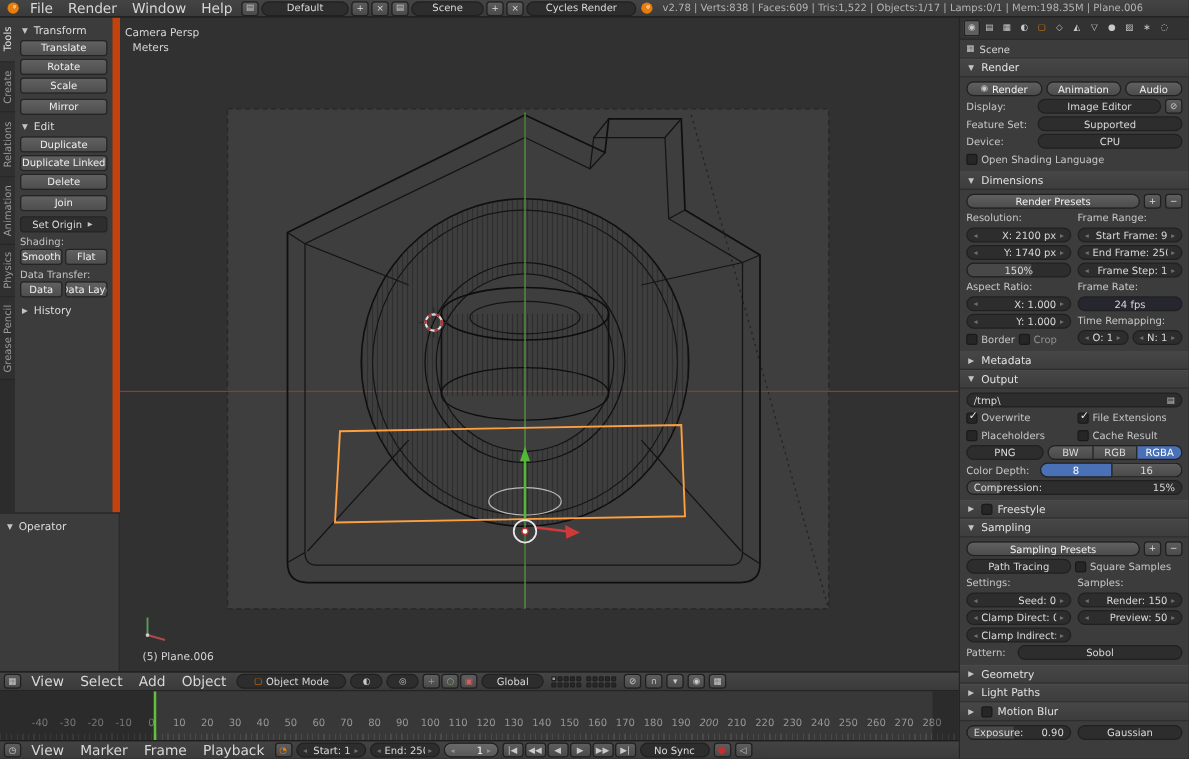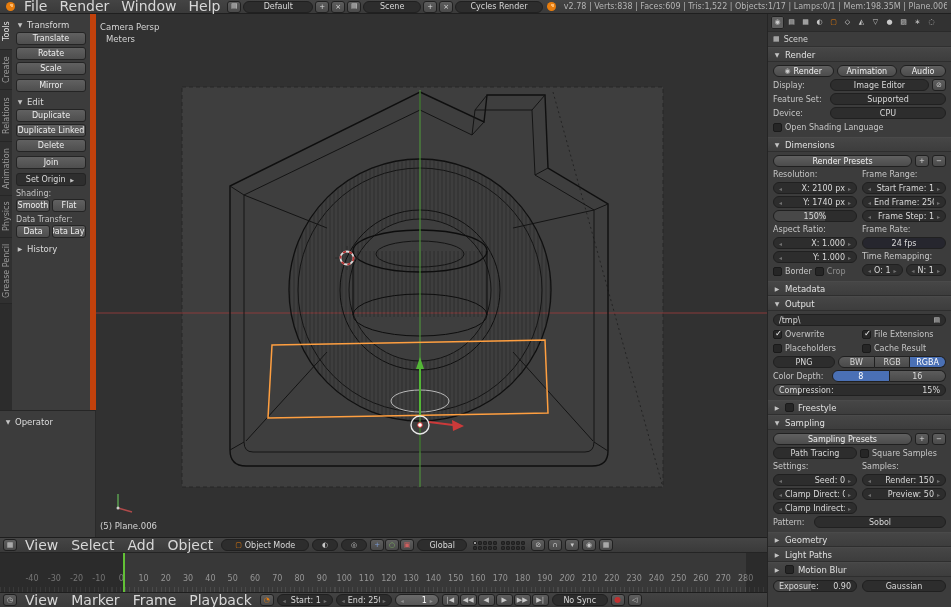--- a/index.html
+++ b/index.html
@@ -1,21 +1,21 @@
 <!DOCTYPE html>
 <html><head>
 <meta charset="utf-8">
 <style>
 *{margin:0;padding:0;box-sizing:border-box}
 body{width:951px;height:607px;overflow:hidden;background:#2b2b2b;font-family:"DejaVu Sans","Liberation Sans",sans-serif}
 .app{position:relative;width:951px;height:607px;font-size:9px;color:#ccc;user-select:none}
 i{font-style:normal}
 
 .topbar{position:absolute;left:0;top:0;width:951px;height:14px;background:linear-gradient(#444,#3a3a3a);border-bottom:1px solid #1f1f1f;display:flex;align-items:center;gap:2px;padding:0 4px;z-index:6}
-.menu{padding:0 5px;color:#d8d8d8;font-size:14px;line-height:13px;white-space:nowrap}
+.menu{padding:0 5px;color:#d8d8d8;font-size:11px;line-height:13px;white-space:nowrap}
 .blogo{width:9px;height:9px;border-radius:50%;background:radial-gradient(circle at 62% 38%,#ffb869 0 1.5px,#e87d0d 1.5px 70%,#a85a0a);flex:none;margin:0 2px}
 .stats{font-size:8px;color:#b4b4b4;white-space:nowrap;overflow:hidden;margin-left:4px}
 
 .pill{height:12px;border:1px solid #202020;border-radius:8px;background:#2d2d2d;color:#d9d9d9;font-size:8px;display:flex;align-items:center;justify-content:center;padding:0 5px;gap:3px;white-space:nowrap;overflow:hidden}
 .pill.raised{background:linear-gradient(#606060,#4c4c4c);color:#f0f0f0}
 .pill.dark2{background:#26262e}
 .pill.litefield{background:linear-gradient(#6a6a6a,#585858);color:#fff}
 .pill.blue{background:#4a70b5;color:#fff}
 .grow{flex:1;min-width:0}
 .sq{width:14px;height:12px;border:1px solid #202020;border-radius:3px;background:linear-gradient(#5e5e5e,#4a4a4a);color:#ddd;display:inline-flex;align-items:center;justify-content:center;font-size:7px;flex:none}
@@ -280,21 +280,21 @@
       </g>
 
       <g>
         <line x1="22" y1="494" x2="36" y2="498" stroke="#b04a4a" stroke-width="1.5"></line>
         <line x1="22" y1="494" x2="22" y2="480" stroke="#5a9e4f" stroke-width="1.5"></line>
         <circle cx="22" cy="494" r="1.5" fill="#cccccc"></circle>
       </g>
     </svg>
     <div class="vplabel" style="left:4px;top:8px">Camera Persp</div>
     <div class="vplabel" style="left:10px;top:20px">Meters</div>
-    <div class="vplabel" style="left:4px;bottom:6px">(5) Plane.006</div>
+    <div class="vplabel" style="left:18px;bottom:6px">(5) Plane.006</div>
   </div>
 
   <aside class="props">
     <div class="ptabs">
       <span class="ptab active">
           <i class="ic">◉</i>
         </span>
       <span class="ptab">
           <i class="ic">▤</i>
         </span>
@@ -417,21 +417,21 @@
           <div class="row">
             <span class="cb"></span>
               <span class="lbl">Border</span>
             <span class="cb"></span>
               <span class="lbl dim2">Crop</span>
           </div>
         </div>
         <div class="col">
           <span class="lbl">Frame Range:</span>
           <div class="pill num">
-              <span>Start Frame: 1</span>
+              <span>Start Frame: 9</span>
             </div>
           <div class="pill num">
               <span>End Frame: 250</span>
             </div>
           <div class="pill num">
               <span>Frame Step: 1</span>
             </div>
           <span class="lbl">Frame Rate:</span>
           <div class="pill dark2">
               <span>24 fps</span>

